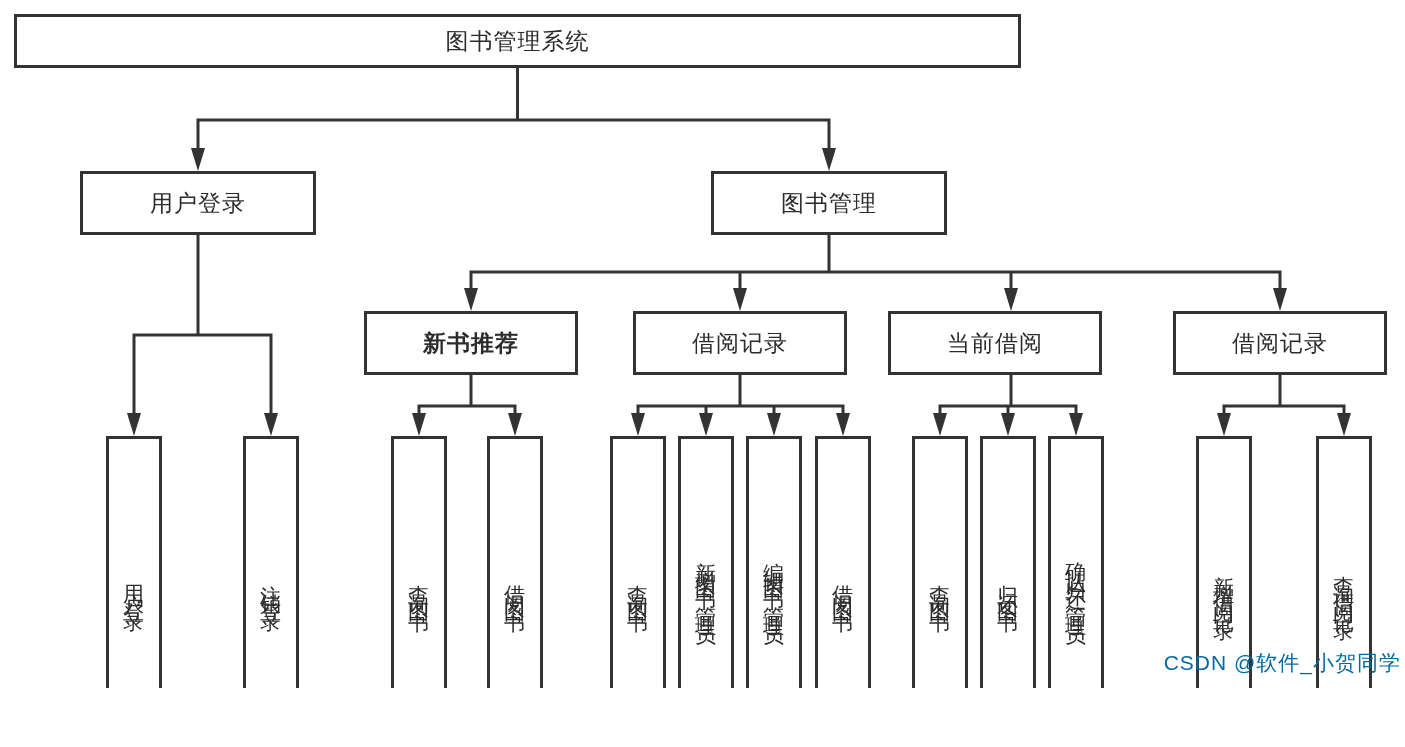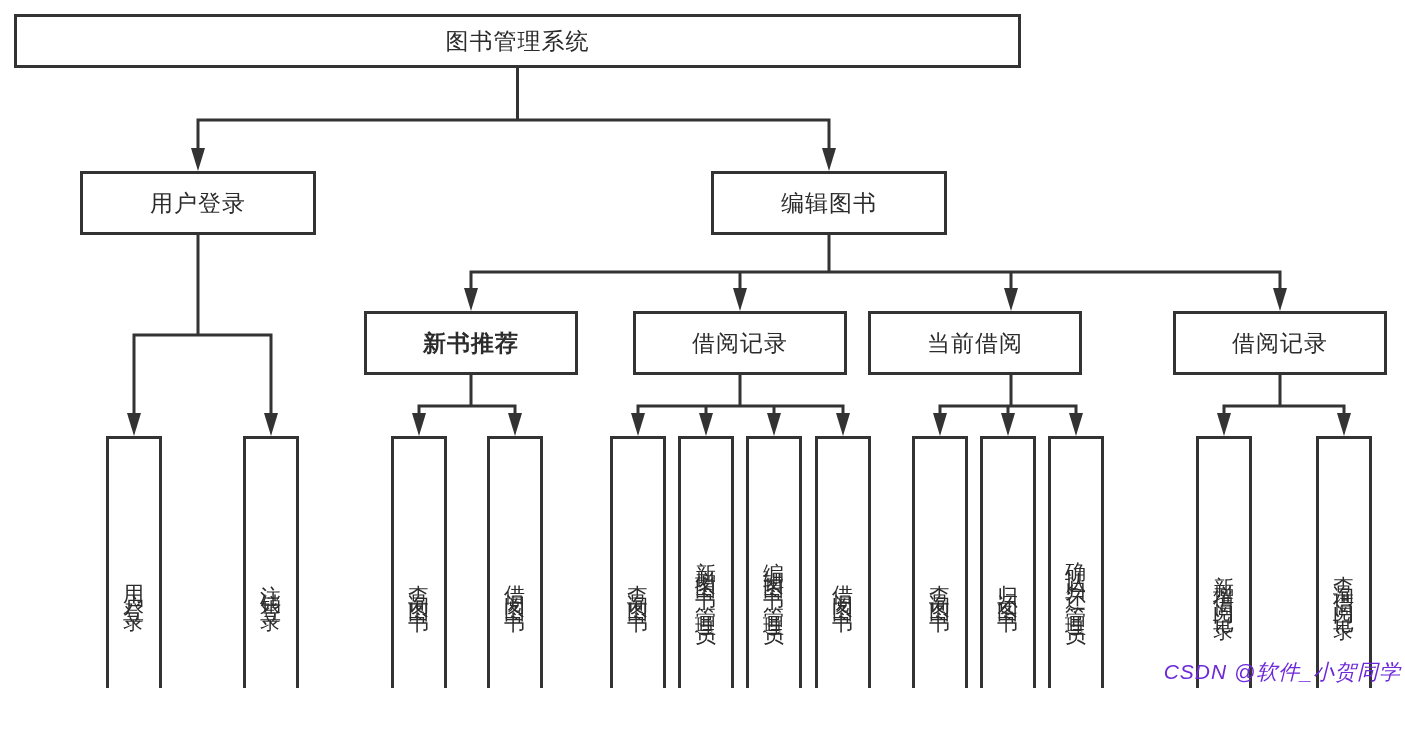--- a/index.html
+++ b/index.html
@@ -24,26 +24,25 @@
   }
   .leaf{font-size:21px;}
   .leaf .vtext{
     writing-mode:vertical-rl;
     text-orientation:mixed;
     letter-spacing:9px;
     line-height:1;
   }
   .watermark{
     position:absolute;
-    right:4px;bottom:2px;
+    right:4px;bottom:11px;
     font-size:21px;
-    color:#6d28d9;
+    color:#0369a1;
     letter-spacing:1px;
     z-index:5;
-    font-style:italic;
   }
 </style>
 </head>
 <body>
 
 <div id="canvas">
 
   <svg id="wires" viewBox="0 0 1405 747" xmlns="http://www.w3.org/2000/svg">
     <g stroke="#333333" stroke-width="3" fill="none">
 
@@ -80,25 +79,25 @@
       <polygon points="1001,413 1015,413 1008,436"></polygon>
       <polygon points="1069,413 1083,413 1076,436"></polygon>
       <polygon points="1217,413 1231,413 1224,436"></polygon>
       <polygon points="1337,413 1351,413 1344,436"></polygon>
     </g>
   </svg>
 
   <div class="box" style="left:14px;top:14px;width:1007px;height:54px;">图书管理系统</div>
 
   <div class="box" style="left:80px;top:171px;width:236px;height:64px;">用户登录</div>
-  <div class="box" style="left:711px;top:171px;width:236px;height:64px;">编辑图书</div>
+  <div class="box" style="left:711px;top:171px;width:236px;height:64px;">图书管理</div>
 
   <div class="box" style="left:364px;top:311px;width:214px;height:64px;font-weight:bold;">新书推荐</div>
   <div class="box" style="left:633px;top:311px;width:214px;height:64px;">借阅记录</div>
-  <div class="box" style="left:868px;top:311px;width:214px;height:64px;text-align:center;">当前借阅</div>
+  <div class="box" style="left:888px;top:311px;width:214px;height:64px;text-align:center;">当前借阅</div>
   <div class="box" style="left:1173px;top:311px;width:214px;height:64px;">借阅记录</div>
 
   <div class="box leaf" style="left:106px;top:436px;width:56px;height:299px;">
     <span class="vtext">用户登录</span>
   </div>
   <div class="box leaf" style="left:243px;top:436px;width:56px;height:299px;">
     <span class="vtext">注销登录</span>
   </div>
 
   <div class="box leaf" style="left:391px;top:436px;width:56px;height:299px;">

